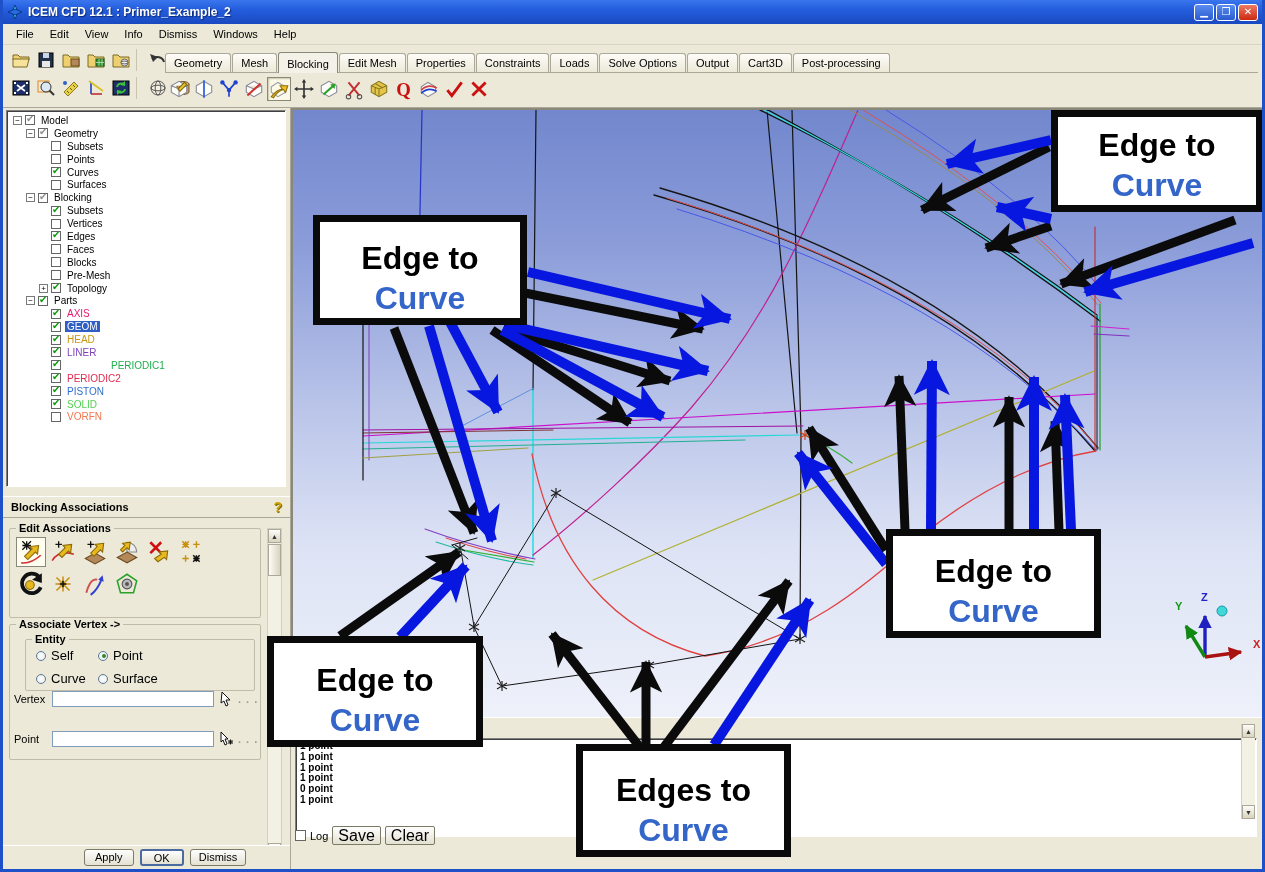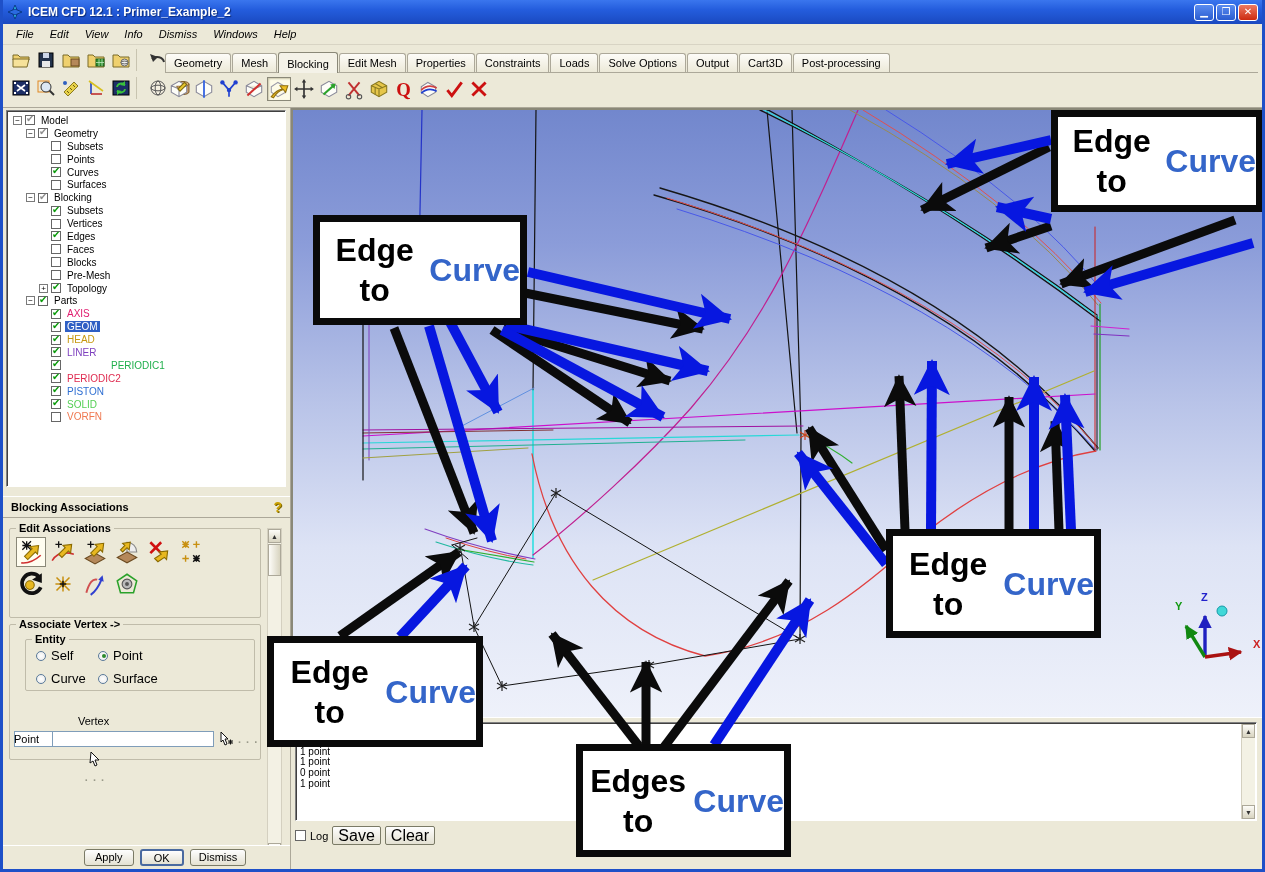--- a/index.html
+++ b/index.html
@@ -12,21 +12,21 @@
     background:linear-gradient(180deg,#3a76ee 0%,#245ddd 40%,#1a49c0 100%);
     display:flex;align-items:center;padding:0 4px;color:#fff;}
   .title-text{font-weight:bold;font-size:12px;margin-left:5px;text-shadow:1px 1px 1px #0a2a7a;flex:1;}
   .winbtns{display:flex;gap:2px;}
   .wbtn{width:20px;height:17px;border:1px solid #fff;border-radius:3px;color:#fff;
     background:linear-gradient(180deg,#5a8cf0,#2a5cd0);font-size:10px;line-height:14px;text-align:center;}
   .wbtn.close{background:linear-gradient(180deg,#ee7a62,#cc2a10);}
   .appicon{width:16px;height:16px;}
   
   .menubar{position:absolute;left:0;top:24px;width:100%;height:21px;background:#ece9d8;
-    display:flex;align-items:center;padding-left:6px;gap:2px;border-bottom:1px solid #d8d4c4;font-style:italic;}
+    display:flex;align-items:center;padding-left:6px;gap:2px;border-bottom:1px solid #d8d4c4;}
   .menu-item{padding:2px 7px;}
   
   .toolzone{position:absolute;left:0;top:45px;width:100%;height:63px;background:#ece9d8;border-bottom:1px solid #aca899;}
   .ticon{display:inline-flex;align-items:center;justify-content:center;width:24px;height:24px;border:1px solid transparent;}
   .ticon.active{border:1px solid #8a8878;background:#fdfbe8;box-shadow:inset 1px 1px 2px #c8c4a8;}
   .file-row{position:absolute;left:6px;top:3px;display:flex;gap:1px;align-items:center;}
   .view-row{position:absolute;left:6px;top:31px;display:flex;gap:1px;align-items:center;}
   .tsep{width:7px;height:22px;border-left:1px solid #c8c4b0;margin:0 2px;}
   .tabstrip{position:absolute;left:162px;top:5px;right:4px;height:23px;display:flex;align-items:flex-end;border-bottom:1px solid #aca899;}
   .tab{padding:3px 8px 3px 8px;border:1px solid #aca899;border-bottom:none;border-radius:3px 3px 0 0;
@@ -78,30 +78,30 @@
   .btn{min-width:50px;height:17px;border:1px solid #7a7a66;border-radius:3px;background:linear-gradient(180deg,#fefefe,#e4e1d2);
     font-size:11px;padding:0 8px;line-height:14px;text-align:center;}
   .btn.focused{border:2px solid #4a6aa0;min-width:44px;}
   
   .viewport{position:absolute;left:288px;top:108px;width:974px;height:609px;
     background:linear-gradient(180deg,#7287cd 0%,#8b9cd9 22%,#b8c3e8 48%,#dde3f5 72%,#eef1fa 100%);
     border-top:2px solid #8a8878;border-left:2px solid #8a8878;overflow:hidden;}
   .viewport svg{position:absolute;left:0;top:0;}
   
   .logarea{position:absolute;left:288px;top:717px;width:974px;bottom:0;background:#ece9d8;border-top:1px solid #fff;}
-  .msgbox{position:absolute;left:4px;top:4px;right:8px;height:99px;background:#fff;border:1px solid #808080;
-    border-right-color:#fff;border-bottom-color:#fff;box-shadow:inset 1px 1px 0 #404040;padding:2px 4px;font-size:10px;line-height:10.8px;}
+  .msgbox{position:absolute;left:4px;top:20px;right:8px;height:99px;background:#fff;border:1px solid #808080;
+    border-right-color:#fff;border-bottom-color:#fff;box-shadow:inset 1px 1px 0 #404040;padding:2px 4px;font-size:10px;line-height:10.8px;font-weight:bold;}
   .msg-scroll{position:absolute;right:10px;top:6px;width:14px;height:95px;background:#f3f1e4;border-left:1px solid #d4d0c0;}
   .logbar{position:absolute;left:4px;top:108px;display:flex;align-items:center;gap:4px;}
   .cbx{width:11px;height:11px;border:1px solid #666;background:#fff;}
   .sbtn2{height:19px;border:1px solid #7a7a66;border-radius:2px;background:linear-gradient(180deg,#fefefe,#e4e1d2);font-size:16px;padding:0 5px;line-height:17px;}
   
   .overlay{position:absolute;left:0;top:0;width:1265px;height:872px;pointer-events:none;z-index:40;}
   .callout{position:absolute;z-index:50;background:#fff;border:7px solid #0a0a0a;
-    display:flex;flex-direction:row;align-items:center;justify-content:center;text-align:center;}
+    display:flex;flex-direction:column;align-items:center;justify-content:flex-end;text-align:center;}
   .callout .l1{font-weight:bold;font-size:32px;line-height:40px;color:#000;}
   .callout .l2{font-weight:bold;font-size:32px;line-height:40px;color:#3465c9;}
 </style>
 </head>
 <body>
 
 <div class="window">
 
   <div class="titlebar">
     <svg class="appicon" viewBox="0 0 16 16">
@@ -578,21 +578,21 @@
           <span class="radio">
               <span class="rdot"></span>
               <span>Curve</span>
             </span>
           <span class="radio">
               <span class="rdot"></span>
               <span>Surface</span>
             </span>
         </div>
       </div>
-      <div class="fieldrow" style="top:90px;flex-direction:column;">
+      <div class="fieldrow" style="top:66px;">
         <label>Vertex</label>
         <input value="" style="">
         <svg width="16" height="16" viewBox="0 0 16 16">
             <path d="M4 1 L12 9 L8 9 L10 14 L8 15 L6 10 L3 12 Z" fill="#fff" stroke="#111"></path>
           </svg>
         <span class="dots">. . .</span>
       </div>
       <div class="fieldrow" style="top:106px;">
         <label>Point</label>
         <input value="" style="">

